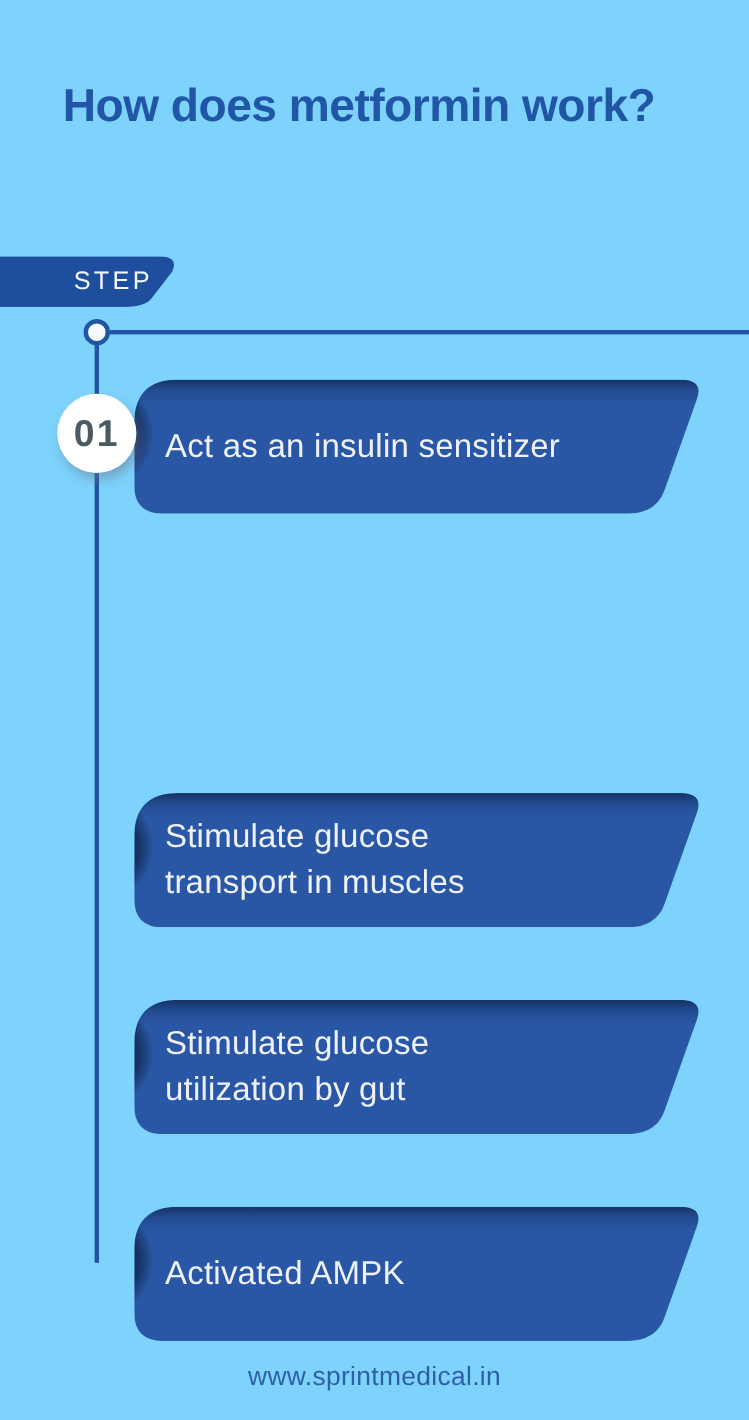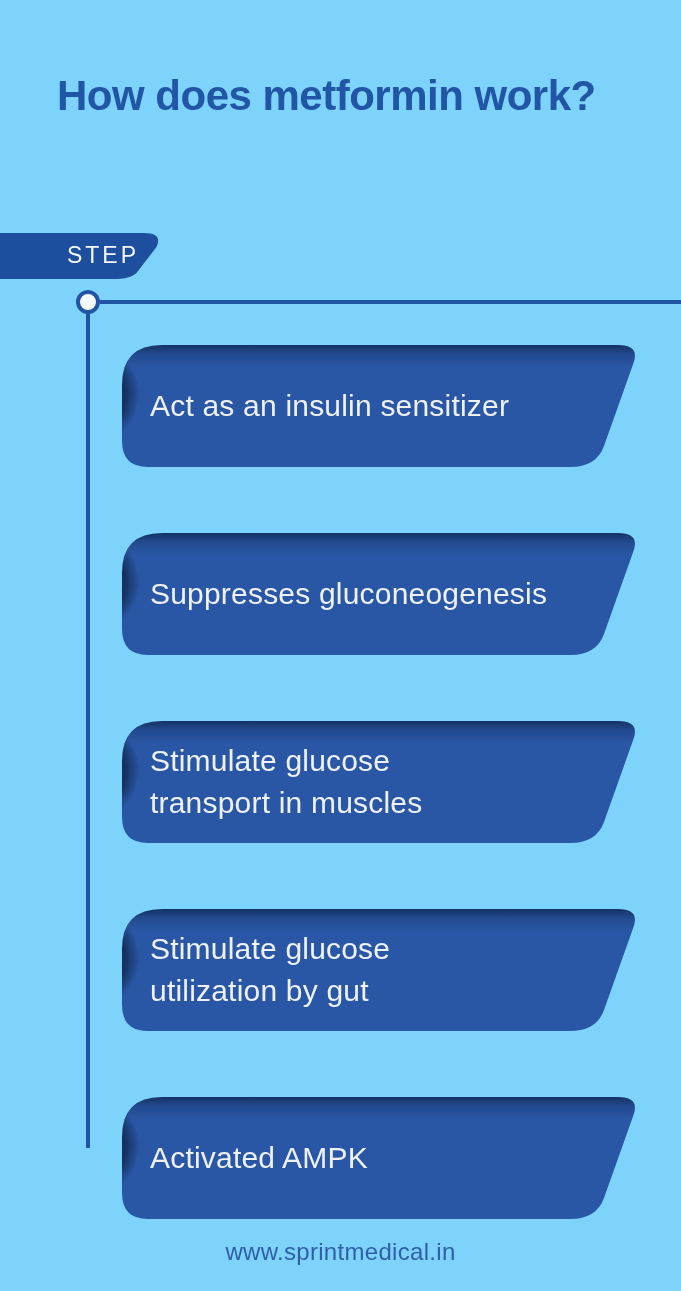--- a/index.html
+++ b/index.html
@@ -80,25 +80,25 @@
 
   <div class="h-line"></div>
   <div class="v-line"></div>
   <div class="node"></div>
 
   <div id="steps-container">
       <div class="step" style="top: 345px;">
       <div class="banner">
         <div class="banner-text">Act as an insulin sensitizer</div>
       </div>
+      <div class="step-circle">
+        <span class="step-number">01</span>
+      </div>
     </div>
       <div class="step" style="top: 533px;">
-      <div class="banner">
-        <div class="banner-text">Suppresses gluconeogenesis</div>
-      </div>
     </div>
       <div class="step" style="top: 721px;">
       <div class="banner">
         <div class="banner-text">Stimulate glucose
 transport in muscles</div>
       </div>
     </div>
       <div class="step" style="top: 909px;">
       <div class="banner">
         <div class="banner-text">Stimulate glucose

